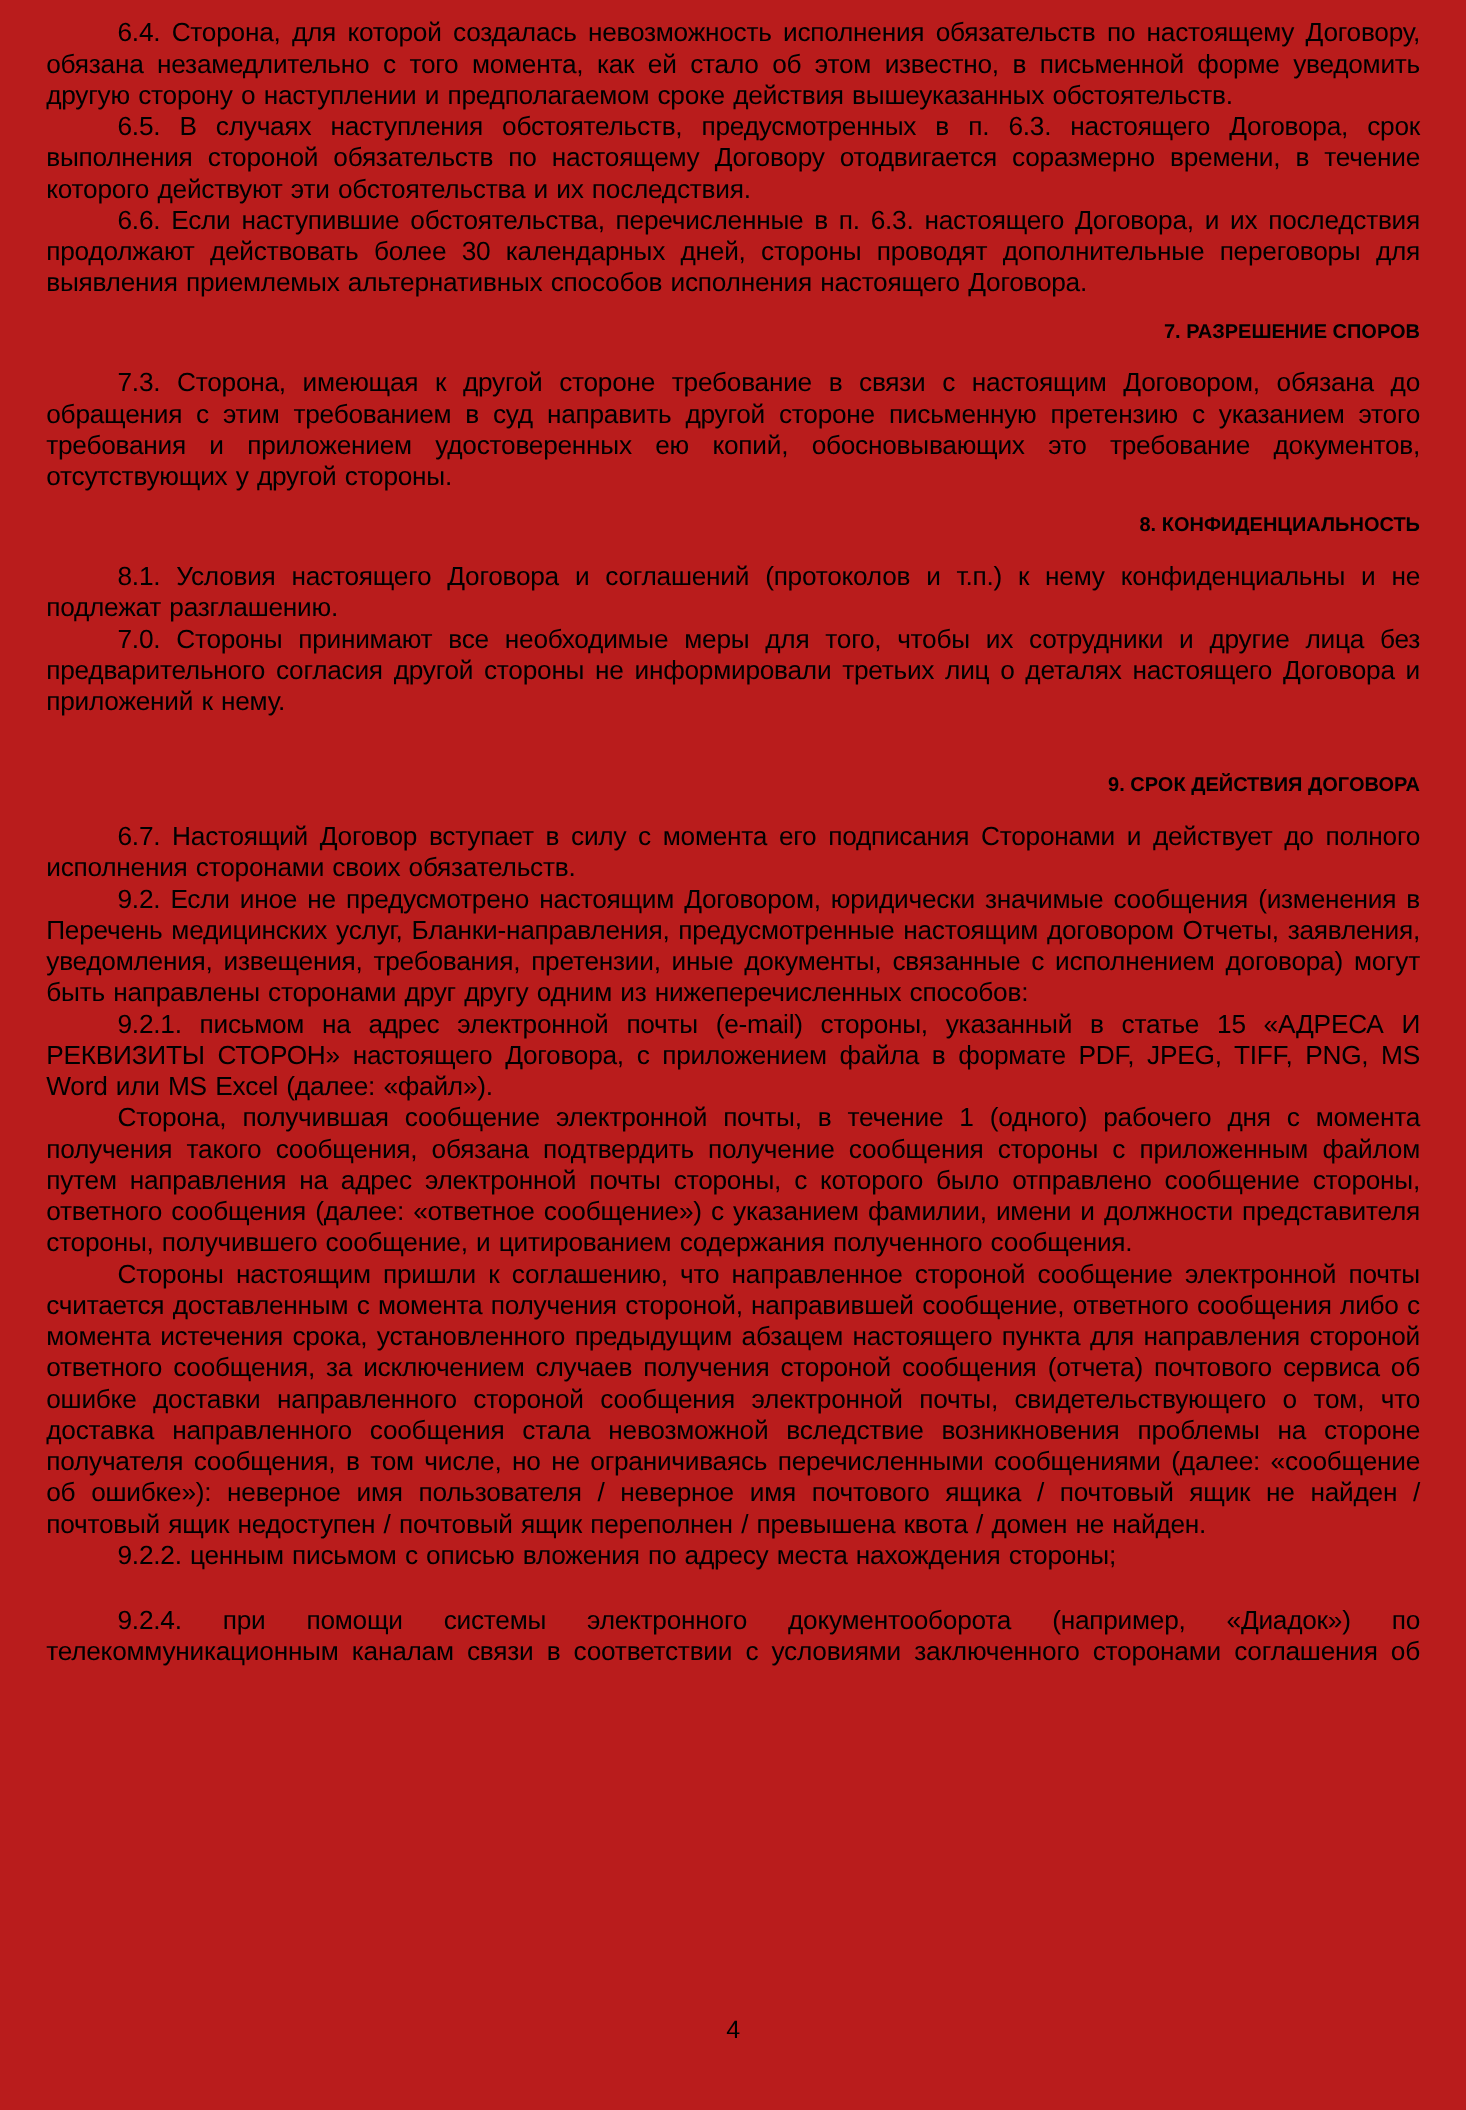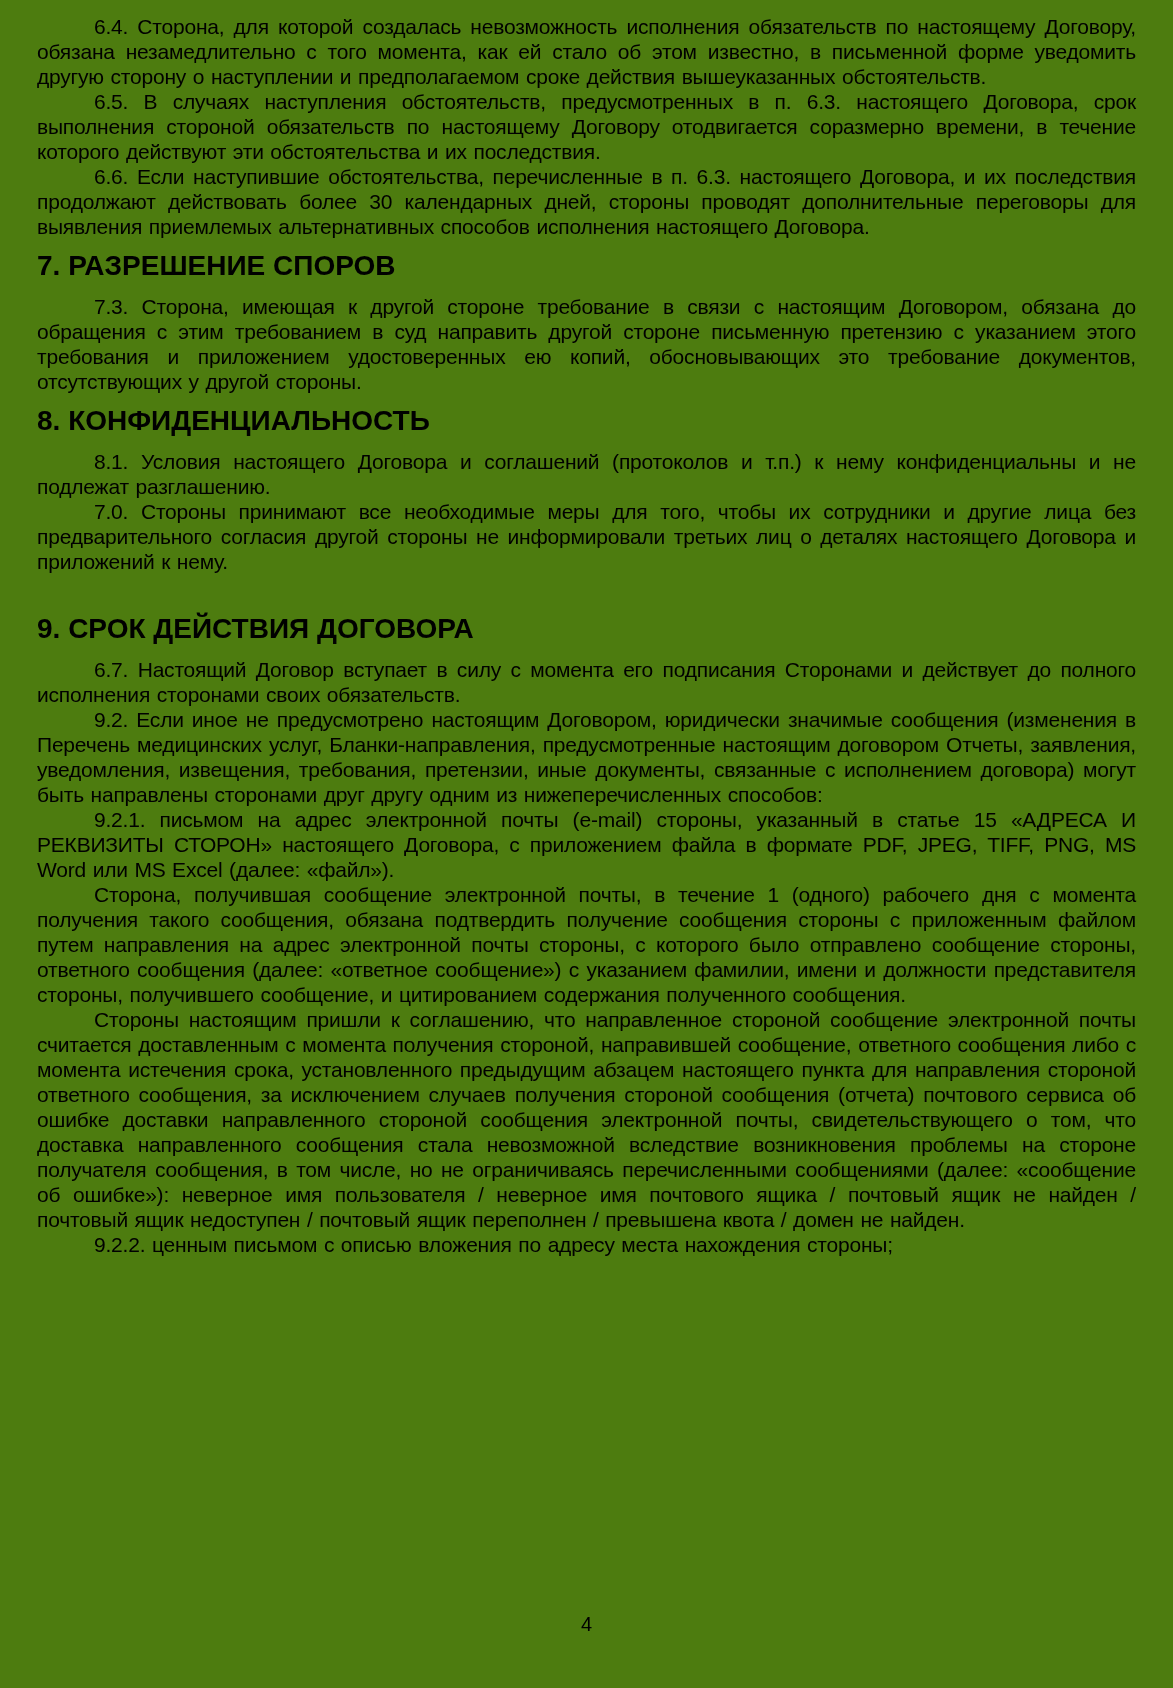--- a/index.html
+++ b/index.html
@@ -5,21 +5,21 @@
   html, body {
     margin: 0;
     padding: 0;
     background: #ffffff;
   }
   .page {
     position: relative;
     box-sizing: border-box;
     width: 1173px;
     height: 1688px;
-    background: #4d7c0f;
+    background: #b91c1c;
     color: #000000;
     font-family: "Liberation Sans", sans-serif;
     padding: 14px 37px 0 37px;
     overflow: hidden;
   }
   .para {
     margin: 0;
     font-size: 21px;
     line-height: 25px;
     letter-spacing: -0.2px;
@@ -32,24 +32,24 @@
     padding-left: 57px;
   }
   .para.gap-top {
     margin-top: 27px;
   }
   .para.justify-last {
     text-align-last: justify;
   }
   .heading {
     margin: 14px 0 15px 0;
-    font-size: 28px;
+    font-size: 16px;
     line-height: 26px;
     font-weight: bold;
-    text-align: left;
+    text-align: right;
     text-indent: 0;
   }
   .heading.extra-top {
     margin-top: 42px;
   }
   .page-footer {
     position: absolute;
     left: 0;
     right: 0;
     top: 1612px;
@@ -77,16 +77,17 @@
   <p class="para">7.0. Стороны принимают все необходимые меры для того, чтобы их сотрудники и другие лица без предварительного согласия другой стороны не информировали третьих лиц о деталях настоящего Договора и приложений к нему.</p>
 
   <p class="heading extra-top">9. СРОК ДЕЙСТВИЯ ДОГОВОРА</p>
 
   <p class="para">6.7. Настоящий Договор вступает в силу с момента его подписания Сторонами и действует до полного исполнения сторонами своих обязательств.</p>
   <p class="para">9.2. Если иное не предусмотрено настоящим Договором, юридически значимые сообщения (изменения в Перечень медицинских услуг, Бланки-направления, предусмотренные настоящим договором Отчеты, заявления, уведомления, извещения, требования, претензии, иные документы, связанные с исполнением договора) могут быть направлены сторонами друг другу одним из нижеперечисленных способов:</p>
   <p class="para">9.2.1. письмом на адрес электронной почты (e-mail) стороны, указанный в статье 15 «АДРЕСА И РЕКВИЗИТЫ СТОРОН» настоящего Договора, с приложением файла в формате PDF, JPEG, TIFF, PNG, MS Word или MS Excel (далее: «файл»).</p>
   <p class="para">Сторона, получившая сообщение электронной почты, в течение 1 (одного) рабочего дня с момента получения такого сообщения, обязана подтвердить получение сообщения стороны с приложенным файлом путем направления на адрес электронной почты стороны, с которого было отправлено сообщение стороны, ответного сообщения (далее: «ответное сообщение») с указанием фамилии, имени и должности представителя стороны, получившего сообщение, и цитированием содержания полученного сообщения.</p>
   <p class="para">Стороны настоящим пришли к соглашению, что направленное стороной сообщение электронной почты считается доставленным с момента получения стороной, направившей сообщение, ответного сообщения либо с момента истечения срока, установленного предыдущим абзацем настоящего пункта для направления стороной ответного сообщения, за исключением случаев получения стороной сообщения (отчета) почтового сервиса об ошибке доставки направленного стороной сообщения электронной почты, свидетельствующего о том, что доставка направленного сообщения стала невозможной вследствие возникновения проблемы на стороне получателя сообщения, в том числе, но не ограничиваясь перечисленными сообщениями (далее: «сообщение об ошибке»): неверное имя пользователя / неверное имя почтового ящика / почтовый ящик не найден / почтовый ящик недоступен / почтовый ящик переполнен / превышена квота / домен не найден.</p>
   <p class="para">9.2.2. ценным письмом с описью вложения по адресу места нахождения стороны;</p>
+  <p class="para gap-top justify-last">9.2.4. при помощи системы электронного документооборота (например, «Диадок») по телекоммуникационным каналам связи в соответствии с условиями заключенного сторонами соглашения об</p>
 
   <div class="page-footer">4</div>
 
 </div>
 
 </body></html>

